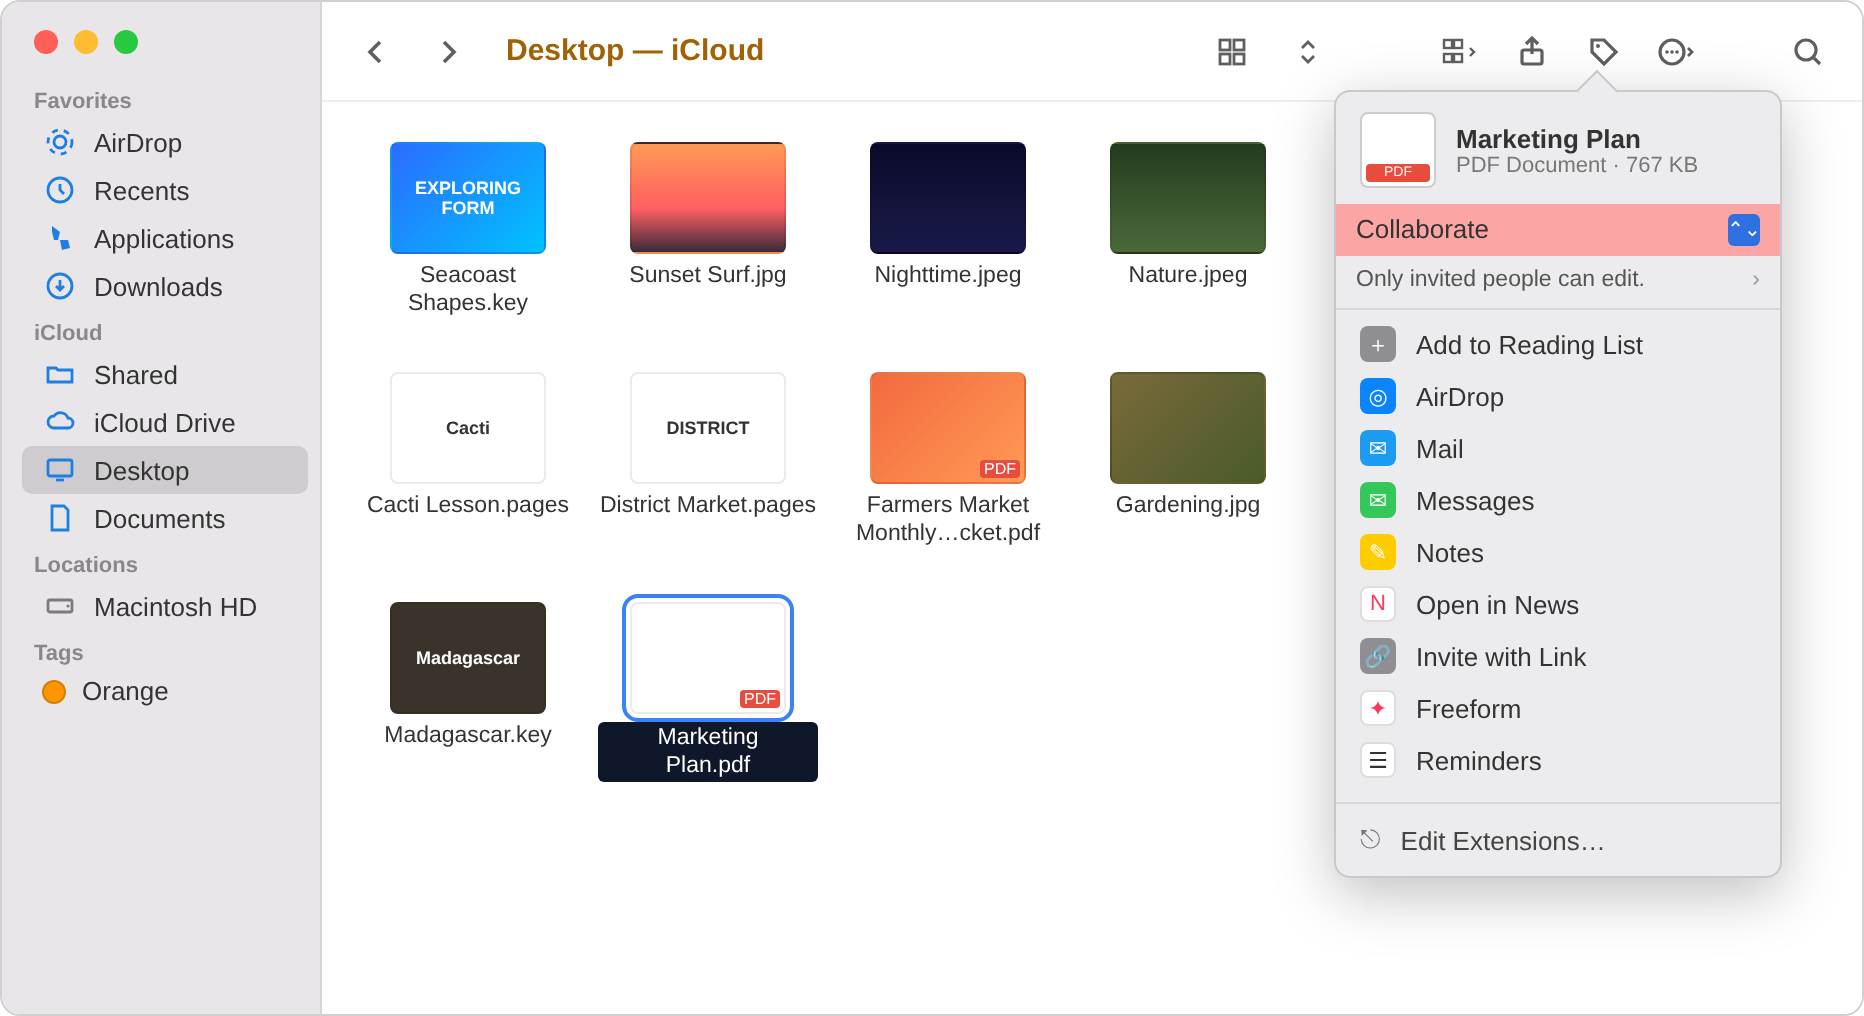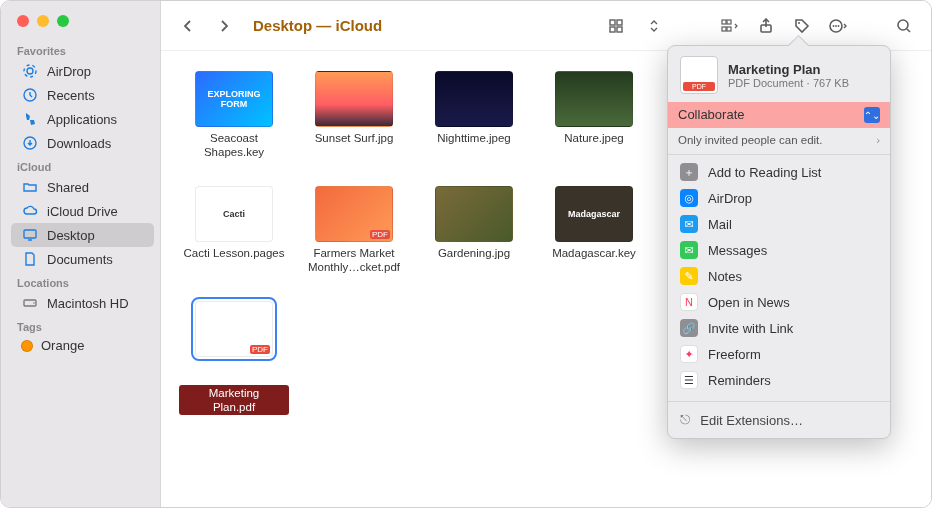--- a/index.html
+++ b/index.html
@@ -24,21 +24,21 @@
 .tb-btn { width:26px; height:26px; display:flex; align-items:center; justify-content:center; color:#5f5f5f; border-radius:5px; }
 .tb-title { font-size:15px; font-weight:600; color:#a16207; margin-left:6px; }
 .spacer { flex:1; }
 
 
 .grid { padding: 20px 18px; display:grid; grid-template-columns: repeat(4, 110px); gap: 26px 10px; align-content:start; justify-content:start; }
 .file { display:flex; flex-direction:column; align-items:center; gap:4px; width:110px; }
 .thumb { width:78px; height:56px; border-radius:4px; background:#ccc; position:relative; overflow:hidden; border:1px solid rgba(0,0,0,.08); }
 .thumb.sel { outline:2px solid #3b82f6; outline-offset:2px; border-radius:4px; background:#fff; }
 .fname { font-size:11.5px; text-align:center; color:#333; line-height:1.25; max-width:110px; word-break:break-word; }
-.fname.sel { background:#7f1d1d; color:#fff; border-radius:3px; padding:1px 12px;margin-top:24px; }
+.fname.sel { background:#0f172a; color:#fff; border-radius:3px; padding:1px 12px; }
 
 
 .popover { position:absolute; top:44px; right:40px; width:224px; background:#ececee; border:1px solid #c9c9cb; border-radius:8px; box-shadow:0 8px 30px rgba(0,0,0,.25); font-size:13px; color:#333; }
 .popover::before { content:""; position:absolute; top:-8px; right:84px; width:14px; height:14px; background:#ececee; border-left:1px solid #c9c9cb; border-top:1px solid #c9c9cb; transform:rotate(45deg); }
 .pop-head { display:flex; gap:10px; padding:10px 12px 8px 12px; align-items:center; }
 .pop-thumb { width:38px; height:38px; background:#fff; border:1px solid #ccc; border-radius:4px; display:flex; align-items:center; justify-content:center; font-size:8px; color:#999; position:relative; }
 .pop-thumb .pdf-badge { position:absolute; bottom:2px; left:2px; right:2px; font-size:7px; background:#e74c3c; color:#fff; border-radius:2px; text-align:center; padding:1px 0;}
 .pop-title { font-weight:600; font-size:13px; }
 .pop-sub { font-size:11px; color:#777; }
 .collab-row { display:flex; align-items:flex-start; background:#fca5a5; margin:0; padding:5px 10px; font-size:13px;gap:30px; }
@@ -256,20 +256,26 @@
           <div class="thumb t-nature"></div>
           <div class="fname">Nature.jpeg</div>
         </div>
       <div class="file">
           <div class="thumb t-cacti">
             <div class="thumb-label dark">Cacti</div>
           </div>
           <div class="fname">Cacti Lesson.pages</div>
         </div>
       <div class="file">
+          <div class="thumb t-district">
+            <div class="thumb-label dark">DISTRICT</div>
+          </div>
+          <div class="fname">District Market.pages</div>
+        </div>
+      <div class="file">
           <div class="thumb t-farmers">
             <span class="pdf-corner">PDF</span>
           </div>
           <div class="fname">Farmers Market Monthly…cket.pdf</div>
         </div>
       <div class="file">
           <div class="thumb t-garden"></div>
           <div class="fname">Gardening.jpg</div>
         </div>
       <div class="file">

